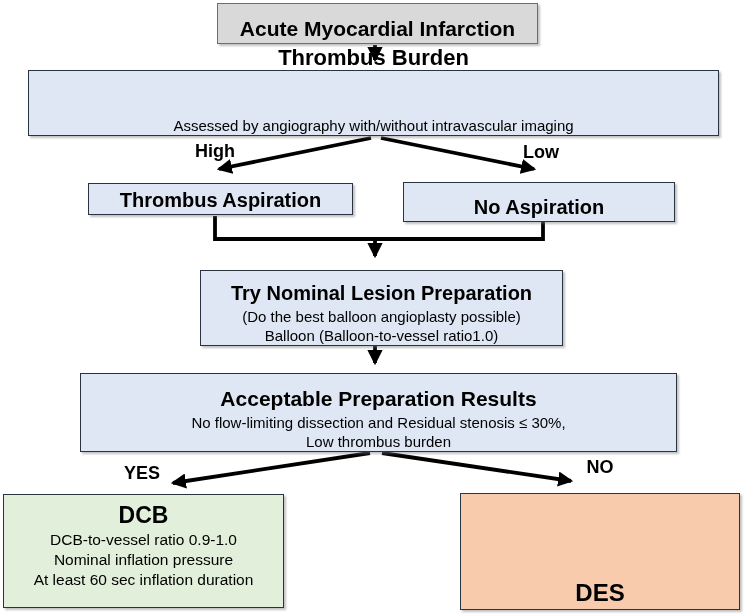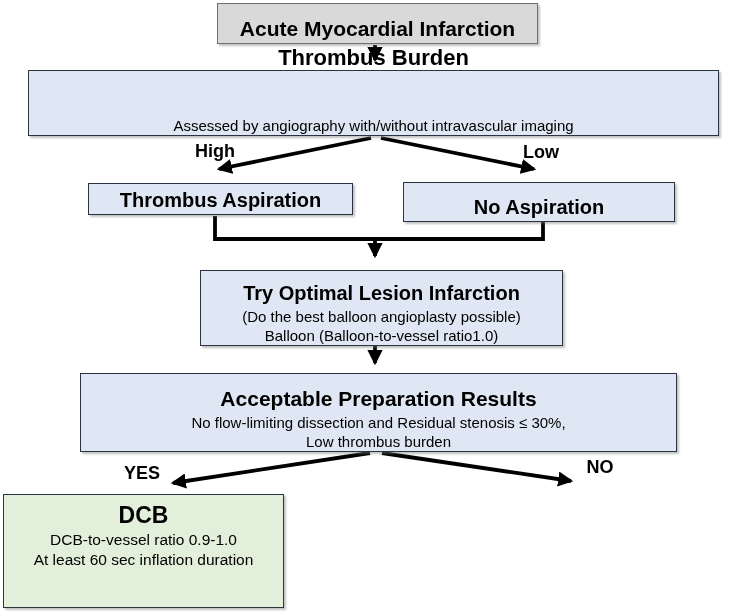--- a/index.html
+++ b/index.html
@@ -75,36 +75,40 @@
 
   <div class="node box-blue" style="left:88px; top:183px; width:265px; height:32px;">
     <div class="title" style="font-size:20px;">Thrombus Aspiration</div>
   </div>
 
   <div class="node box-blue" style="left:403px; top:182px; width:272px; height:40px;">
     <div class="title" style="font-size:20px;">No Aspiration</div>
   </div>
 
   <div class="node box-blue" style="left:200px; top:270px; width:363px; height:76px;">
-    <div class="title" style="font-size:20px;">Try Optimal Lesion Infarction</div>
+    <div class="title" style="font-size:20px;">Try Nominal Lesion Preparation</div>
     <div class="sub" style="font-size:15px;">(Do the best balloon angioplasty possible)</div>
     <div class="sub" style="font-size:15px;">Balloon (Balloon-to-vessel ratio1.0)</div>
   </div>
 
   <div class="node box-blue" style="left:80px; top:373px; width:597px; height:79px;">
     <div class="title" style="font-size:21px;">Acceptable Preparation Results</div>
     <div class="sub" style="font-size:15px;">No flow-limiting dissection and Residual stenosis ≤ 30%,</div>
     <div class="sub" style="font-size:15px;">Low thrombus burden</div>
   </div>
 
   <div class="node box-green" style="left:3px; top:494px; width:281px; height:114px; justify-content:flex-start; padding-top:6px;">
     <div class="title" style="font-size:23px;">DCB</div>
     <div class="sub" style="font-size:15.5px;">DCB-to-vessel ratio 0.9-1.0</div>
+    <div class="sub" style="font-size:15.5px;">Nominal inflation pressure</div>
     <div class="sub" style="font-size:15.5px;">At least 60 sec inflation duration</div>
   </div>
 
+  <div class="node box-orange" style="left:460px; top:493px; width:280px; height:117px;">
+    <div class="title" style="font-size:24px;">DES</div>
+  </div>
 
   <div class="edge-label" style="left:215px; top:151px;">High</div>
   <div class="edge-label" style="left:541px; top:152px;">Low</div>
   <div class="edge-label" style="left:142px; top:473px;">YES</div>
   <div class="edge-label" style="left:600px; top:467px;">NO</div>
 
 </div>
 
 </body></html>

